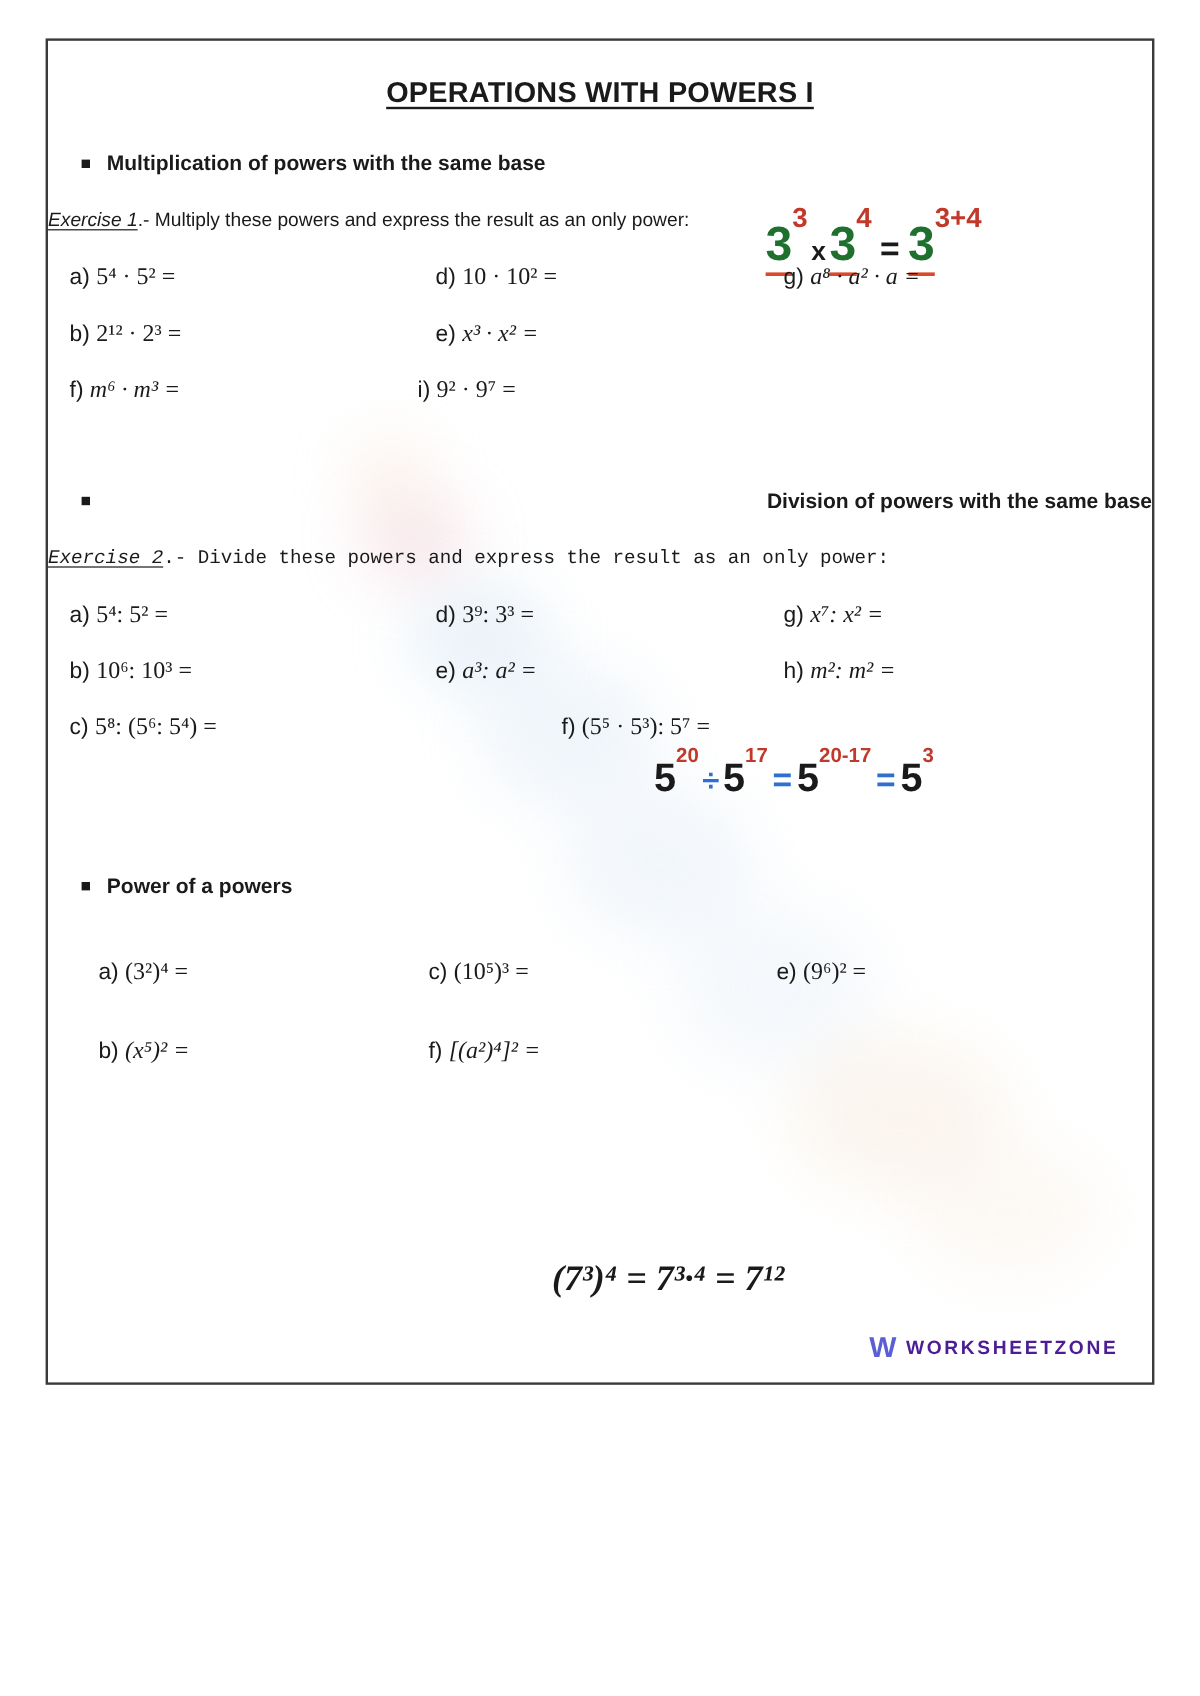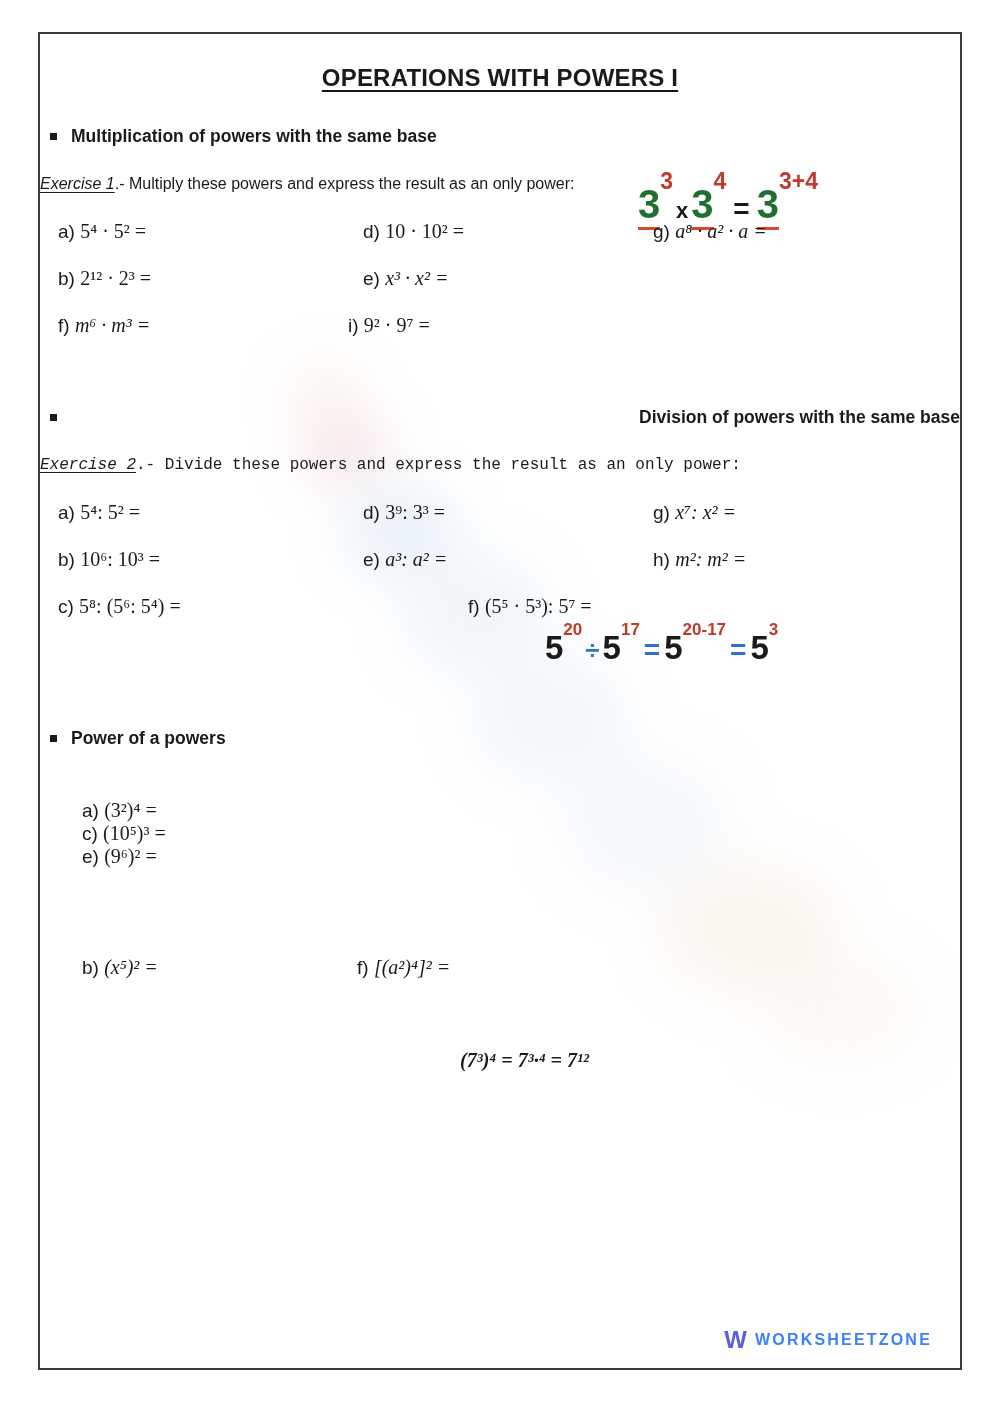--- a/index.html
+++ b/index.html
@@ -13,21 +13,21 @@
     font-family: "Liberation Sans", sans-serif;
     color: #1a1a1a;
     position: relative;
     overflow: hidden;
   }
   .page {
     position: absolute;
     left: 38px;
     top: 32px;
     width: 924px;
-    height: 1338px;
+    height: 1122px;
     border: 2px solid #3a3a3a;
     background: #ffffff;
     box-sizing: border-box;
     overflow: hidden;
   }
   
   .blob {
     position: absolute;
     border-radius: 50%;
     filter: blur(26px);
@@ -52,21 +52,21 @@
     letter-spacing: .2px;
     text-decoration: underline;
     text-underline-offset: 4px;
     margin-top: 30px;
   }
 
   .bullet-row {
     display: flex;
     align-items: center;
     margin-top: 34px;
-    padding-left: 10px;
+    padding-left: 28px;
   }
   .sq {
     width: 7px; height: 7px;
     background: #1a1a1a;
     margin-right: 14px;
     flex: 0 0 auto;
   }
   .bullet-label {
     font-weight: bold;
     font-size: 17.5px;
@@ -102,21 +102,21 @@
   }
   .f2 .b5n { color: #1a1a1a; }
   .f2 sup { font-size: 17px; color: #c0392b; position: relative; top: -.72em; }
   .f2 .div { color: #2f6fd0; font-size: 26px; padding: 0 3px; }
   .f2 .eq { color: #2f6fd0; font-size: 28px; padding: 0 4px; }
 
   .f3 {
     position: absolute;
     left: 420px;
     top: 985px;
-    font-size: 20px;
+    font-size: 30px;
     font-style: italic;
     font-family: "Liberation Serif", serif;
     font-weight: bold;
   }
 
   .exercise-line {
     margin-top: 28px;
     padding-left: 0;
     font-size: 16px;
   }
@@ -153,21 +153,21 @@
     align-items: center;
     gap: 10px;
   }
   .wz-logo {
     color: #5b5fd6;
     font-weight: bold;
     font-size: 24px;
     letter-spacing: -2px;
   }
   .wz-text {
-    color: #3b82f6;
+    color: #4c1d95;
     font-weight: bold;
     font-size: 16px;
     letter-spacing: 2.2px;
   }
 </style>
 </head>
 <body>
 
 <div class="page">
   <div class="blob b1"></div>
@@ -243,21 +243,21 @@
     </div>
 
     <div class="bullet-row" style="margin-top:110px;">
       <span class="sq"></span>
       <span class="bullet-label">Power of a powers</span>
     </div>
 
     <div class="formula f3">(7³)⁴ = 7³·⁴ = 7¹²</div>
 
     <div class="grid" style="margin-top:50px; padding-left:42px;">
-      <div class="row" style="margin-bottom:88px;flex-direction:column;">
+      <div class="row" style="margin-bottom:43px;">
         <div class="cell c1" style="width:275px;"><span class="lead">a) </span><span>(3²)⁴ =</span></div>
         <div class="cell c2" style="width:290px;"><span class="lead">c) </span><span>(10⁵)³ =</span></div>
         <div class="cell c3"><span class="lead">e) </span><span>(9⁶)² =</span></div>
       </div>
       <div class="row">
         <div class="cell c1" style="width:275px;"><span class="lead">b) </span><span class="mathit">(x⁵)² =</span></div>
         <div class="cell c3"><span class="lead">f) </span><span class="mathit">[(a²)⁴]² =</span></div>
       </div>
     </div>
 

